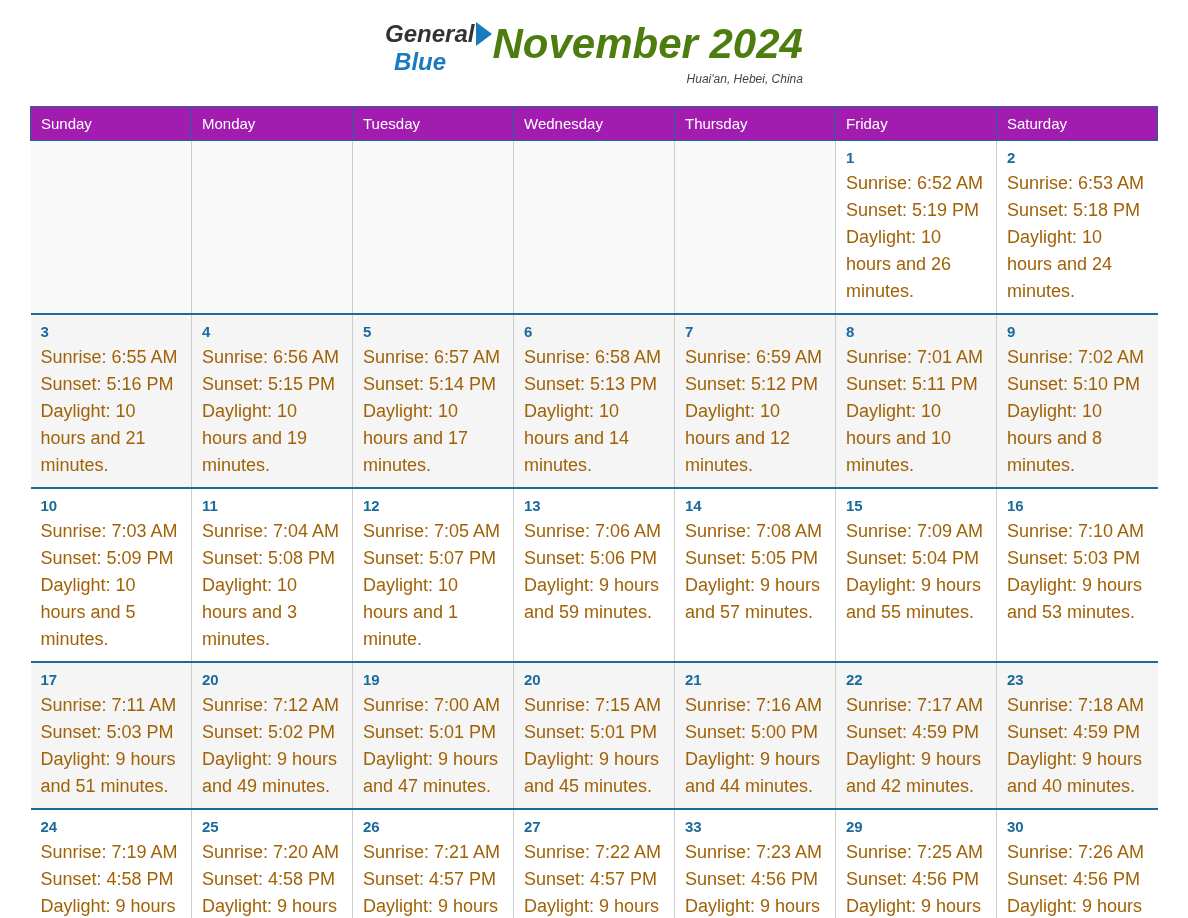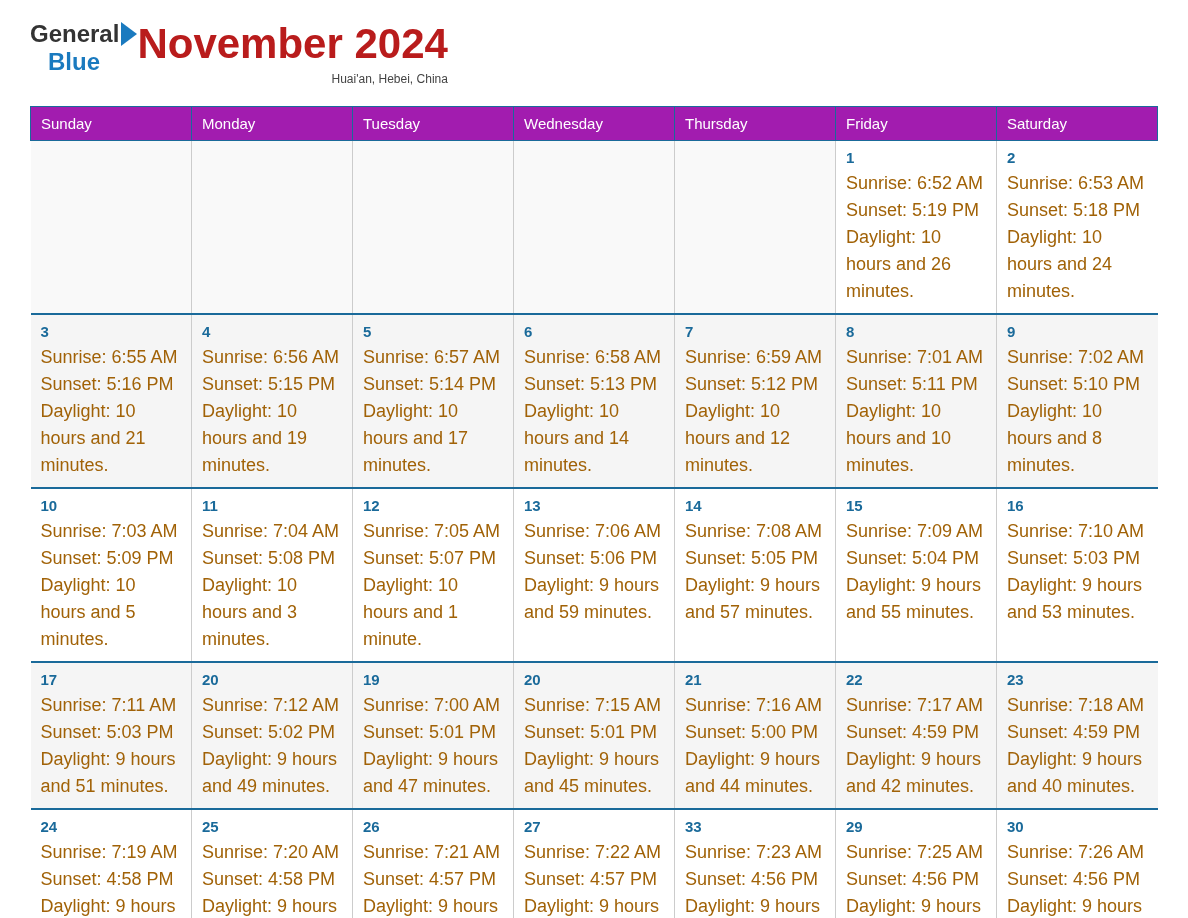--- a/index.html
+++ b/index.html
@@ -4,36 +4,37 @@
   <style>
     * { box-sizing: border-box; margin: 0; padding: 0; }
     body {
       font-family: Arial, sans-serif;
       background: #fff;
       padding: 20px 30px;
       color: #333;
     }
     .header {
       display: flex;
-      justify-content: flex-start;
+      justify-content: center;
       align-items: flex-start;
       margin-bottom: 20px;
+      font-style: italic;
     }
     .logo {
       display: flex;
       flex-direction: column;
       align-items: flex-start;
     }
     .title-area {
       text-align: right;
     }
     .page-title {
       font-size: 42px;
       font-weight: bold;
-      color: #b91c1c;
+      color: #4d7c0f;
     }
     .page-subtitle {
       font-size: 12px;
       color: #444;
       margin-top: 4px;
     }
     table {
       width: 100%;
       border-collapse: collapse;
       table-layout: fixed;
@@ -105,21 +106,21 @@
   </style>
 </head>
 <body>
 
 <div class="header">
   <div class="logo">
     <div class="logo-row">
       <span class="logo-text-general">General</span>
       <span class="logo-arrow"></span>
     </div>
-    <div style="margin-left:18px;">
+    <div style="margin-left:9px;">
       <span style="font-size:24px; font-weight:bold; color:#1a7abf;">Blue</span>
     </div>
   </div>
   <div class="title-area">
     <div class="page-title">November 2024</div>
     <div class="page-subtitle">Huai'an, Hebei, China</div>
   </div>
 </div>
 
 <table>

